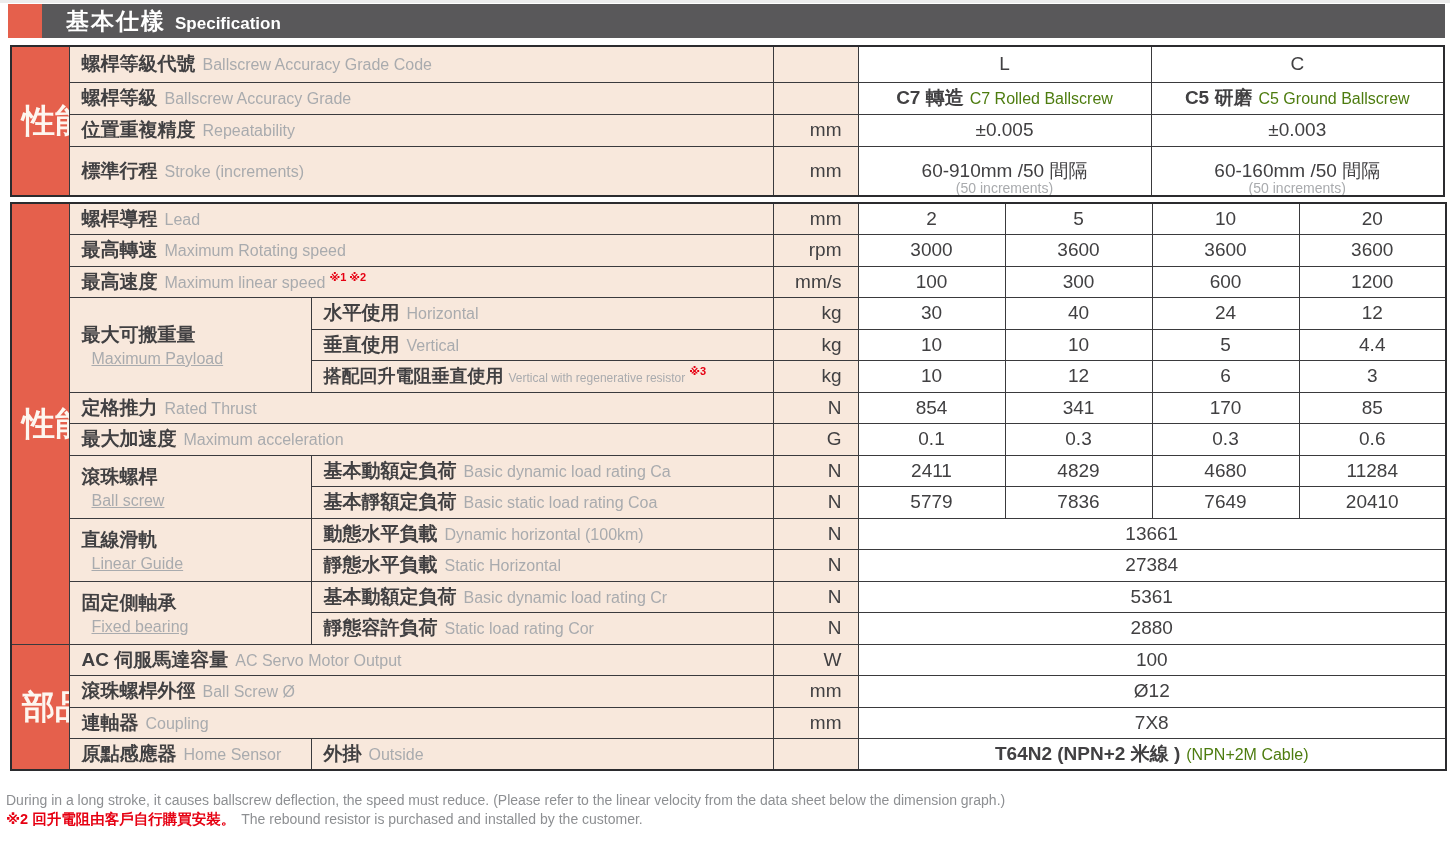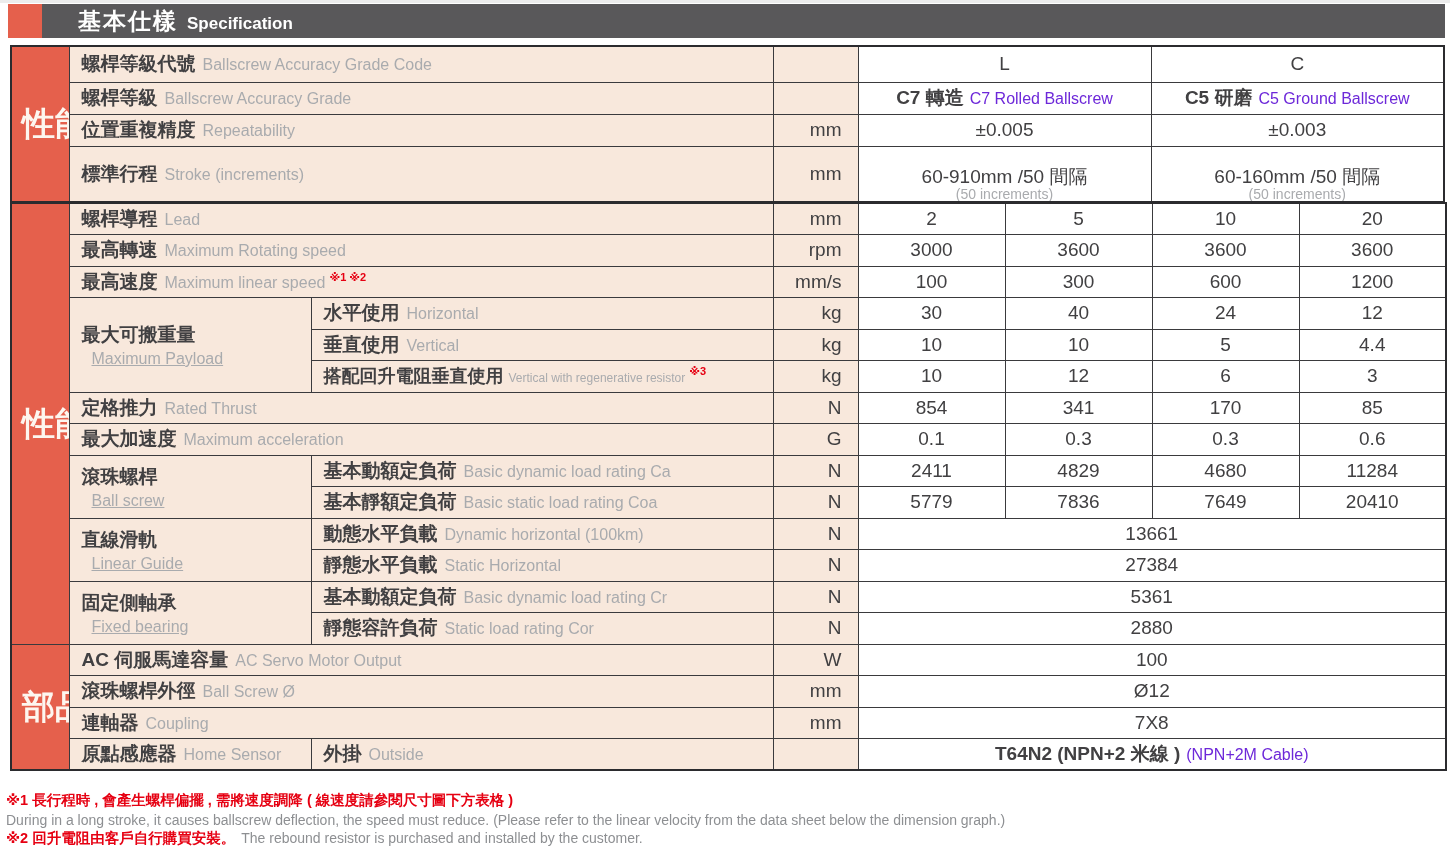--- a/index.html
+++ b/index.html
@@ -2,21 +2,21 @@
 <html><head>
 <meta charset="utf-8">
 <style>
   html,body{margin:0;padding:0;background:#fff;}
   .page{position:relative;width:1450px;height:851px;background:#ffffff;
         font-family:"Liberation Sans","DejaVu Sans",sans-serif;overflow:hidden;}
   .top-strip{position:absolute;top:0;left:0;width:1450px;height:3px;background:#ececec;}
 
   
   .header-bar{position:absolute;top:4px;left:8px;width:1437px;height:34px;background:#59585a;
-              display:flex;align-items:center;gap:12px;}
+              display:flex;align-items:center;}
   .header-accent{width:34px;height:34px;background:#e5604c;flex:none;}
   .header-title{margin-left:24px;color:#ffffff;white-space:nowrap;}
   .h-zh{font-size:23px;font-weight:bold;letter-spacing:2px;}
   .h-en{font-size:17px;font-weight:bold;margin-left:9px;}
 
   
   table.spec{position:absolute;left:10px;border-collapse:collapse;table-layout:fixed;
              background:#fff;border:2px solid #2b2b2e;}
   .spec td{border:1px solid #3a3a3d;padding:0;overflow:hidden;white-space:nowrap;vertical-align:middle;}
   .spec-a{top:45px;width:1433px;}
@@ -30,22 +30,22 @@
   .zh{font-size:19px;color:#414042;font-weight:700;}
   .en{font-size:16px;color:#a9abae;margin-left:7px;font-weight:normal;}
   td.lbl.group .zh{display:block;line-height:1.45;}
   td.lbl.group .en{display:block;margin-left:10px;line-height:1.2;text-decoration:underline;}
   td.lbl.tight .zh{font-size:18px;}
   td.lbl.tight .en{font-size:12px;margin-left:5px;}
   .note{color:#e60012;font-size:11px;font-weight:bold;vertical-align:7px;margin-left:4px;}
 
   td.unit{background:#f8e8dc;text-align:right;padding-right:16px;font-size:19px;color:#414042;}
   td.val{background:#ffffff;text-align:center;font-size:19px;color:#414042;}
-  td.val .v-gray{color:#6d28d9;font-size:16px;margin-left:6px;}
-  td.val .main{display:block;line-height:1.15;margin-top:19px;}
+  td.val .v-gray{color:#4d7c0f;font-size:16px;margin-left:6px;}
+  td.val .main{display:block;line-height:1.15;margin-top:13px;}
   td.val .sub{display:block;font-size:14px;color:#a9abae;line-height:1.0;}
 
   
   .footnotes{position:absolute;left:6px;top:791px;width:1440px;}
   .fn-zh{color:#e60012;font-size:14.5px;font-weight:bold;line-height:1.35;}
   .fn-en{color:#8d8f92;font-size:14px;line-height:1.35;}
   .fn-inline .fn-en{margin-left:6px;}
 </style>
 </head>
 <body>
@@ -319,19 +319,18 @@
       </td>
       <td class="unit"></td>
       <td class="val" colspan="4">
         <span class="zh">T64N2 (NPN+2 米線 )</span><span class="v-gray">(NPN+2M Cable)</span>
       </td>
     </tr>
   </tbody>
     </table>
 
   <div class="footnotes">
-    <div class="fn-zh">※1 長行程時 , 會產生螺桿偏擺 , 需將速度調降 ( 線速度請參閱尺寸圖下方表格 )</div>
     <div class="fn-en">During in a long stroke, it causes ballscrew deflection, the speed must reduce. (Please refer to the linear velocity from the data sheet below the dimension graph.)</div>
     <div class="fn-inline">
       <span class="fn-zh">※2 回升電阻由客戶自行購買安裝。</span><span class="fn-en">The rebound resistor is purchased and installed by the customer.</span>
     </div>
   </div>
 </div>
 
 </body></html>

